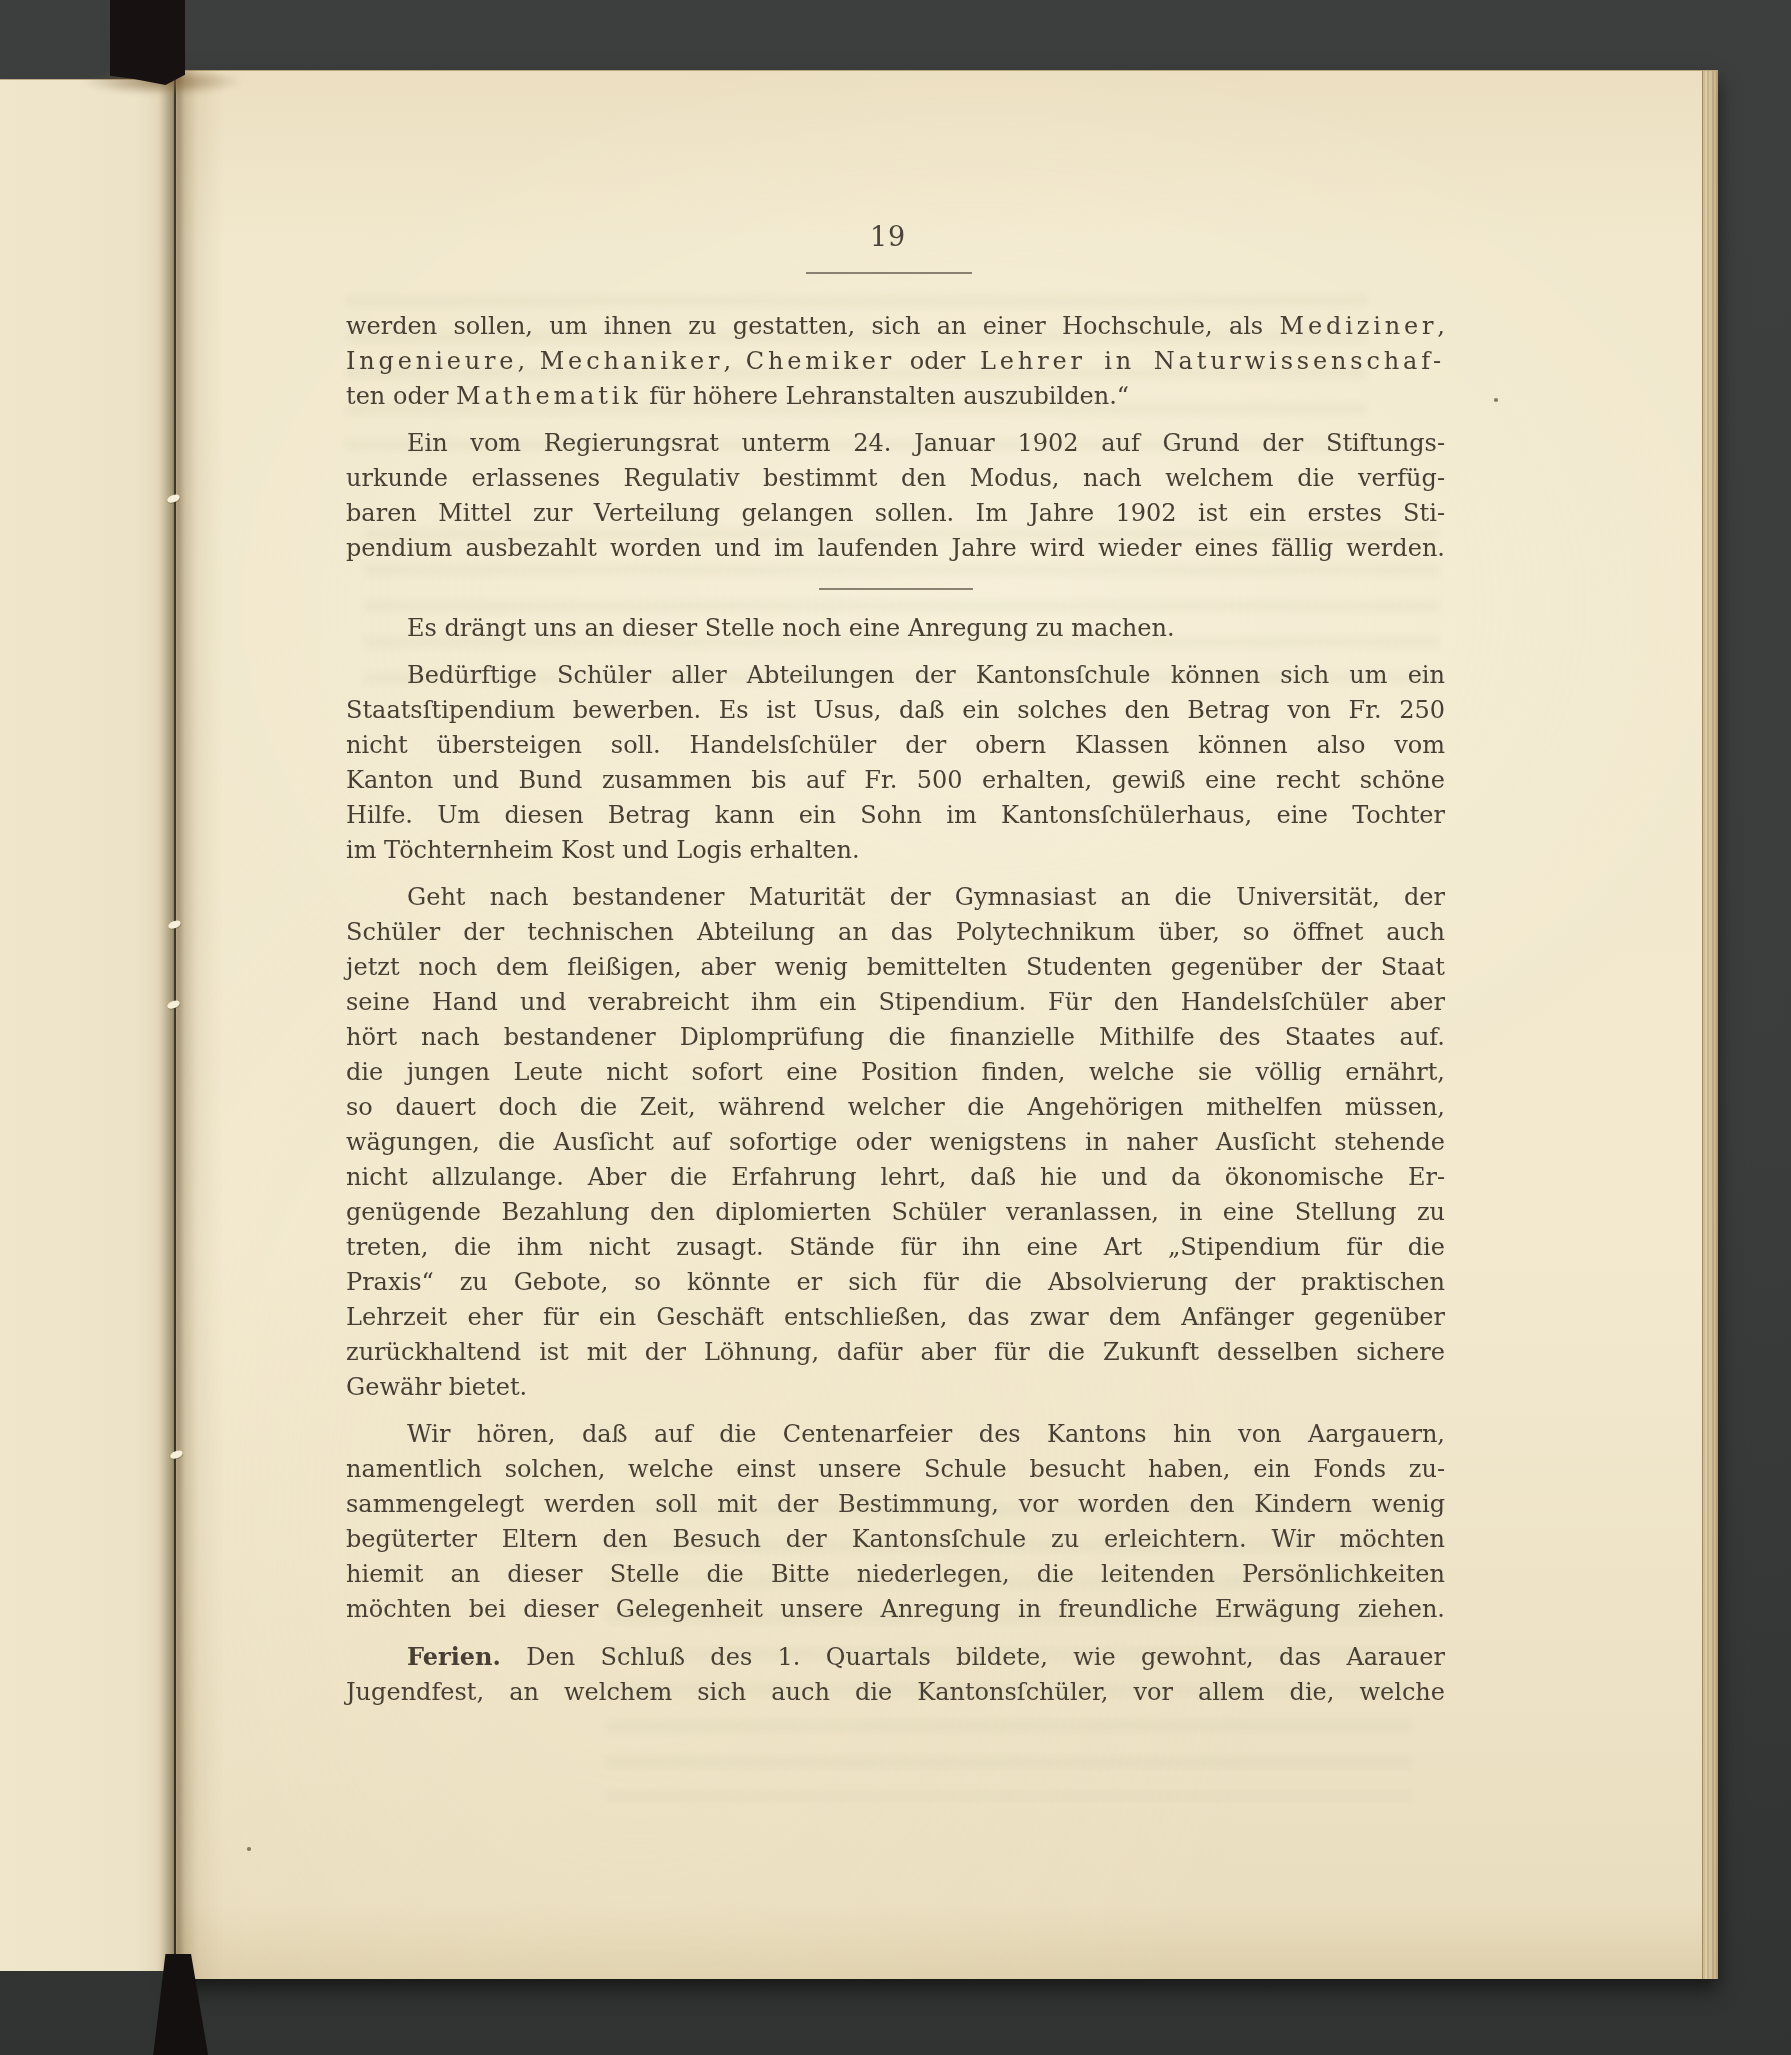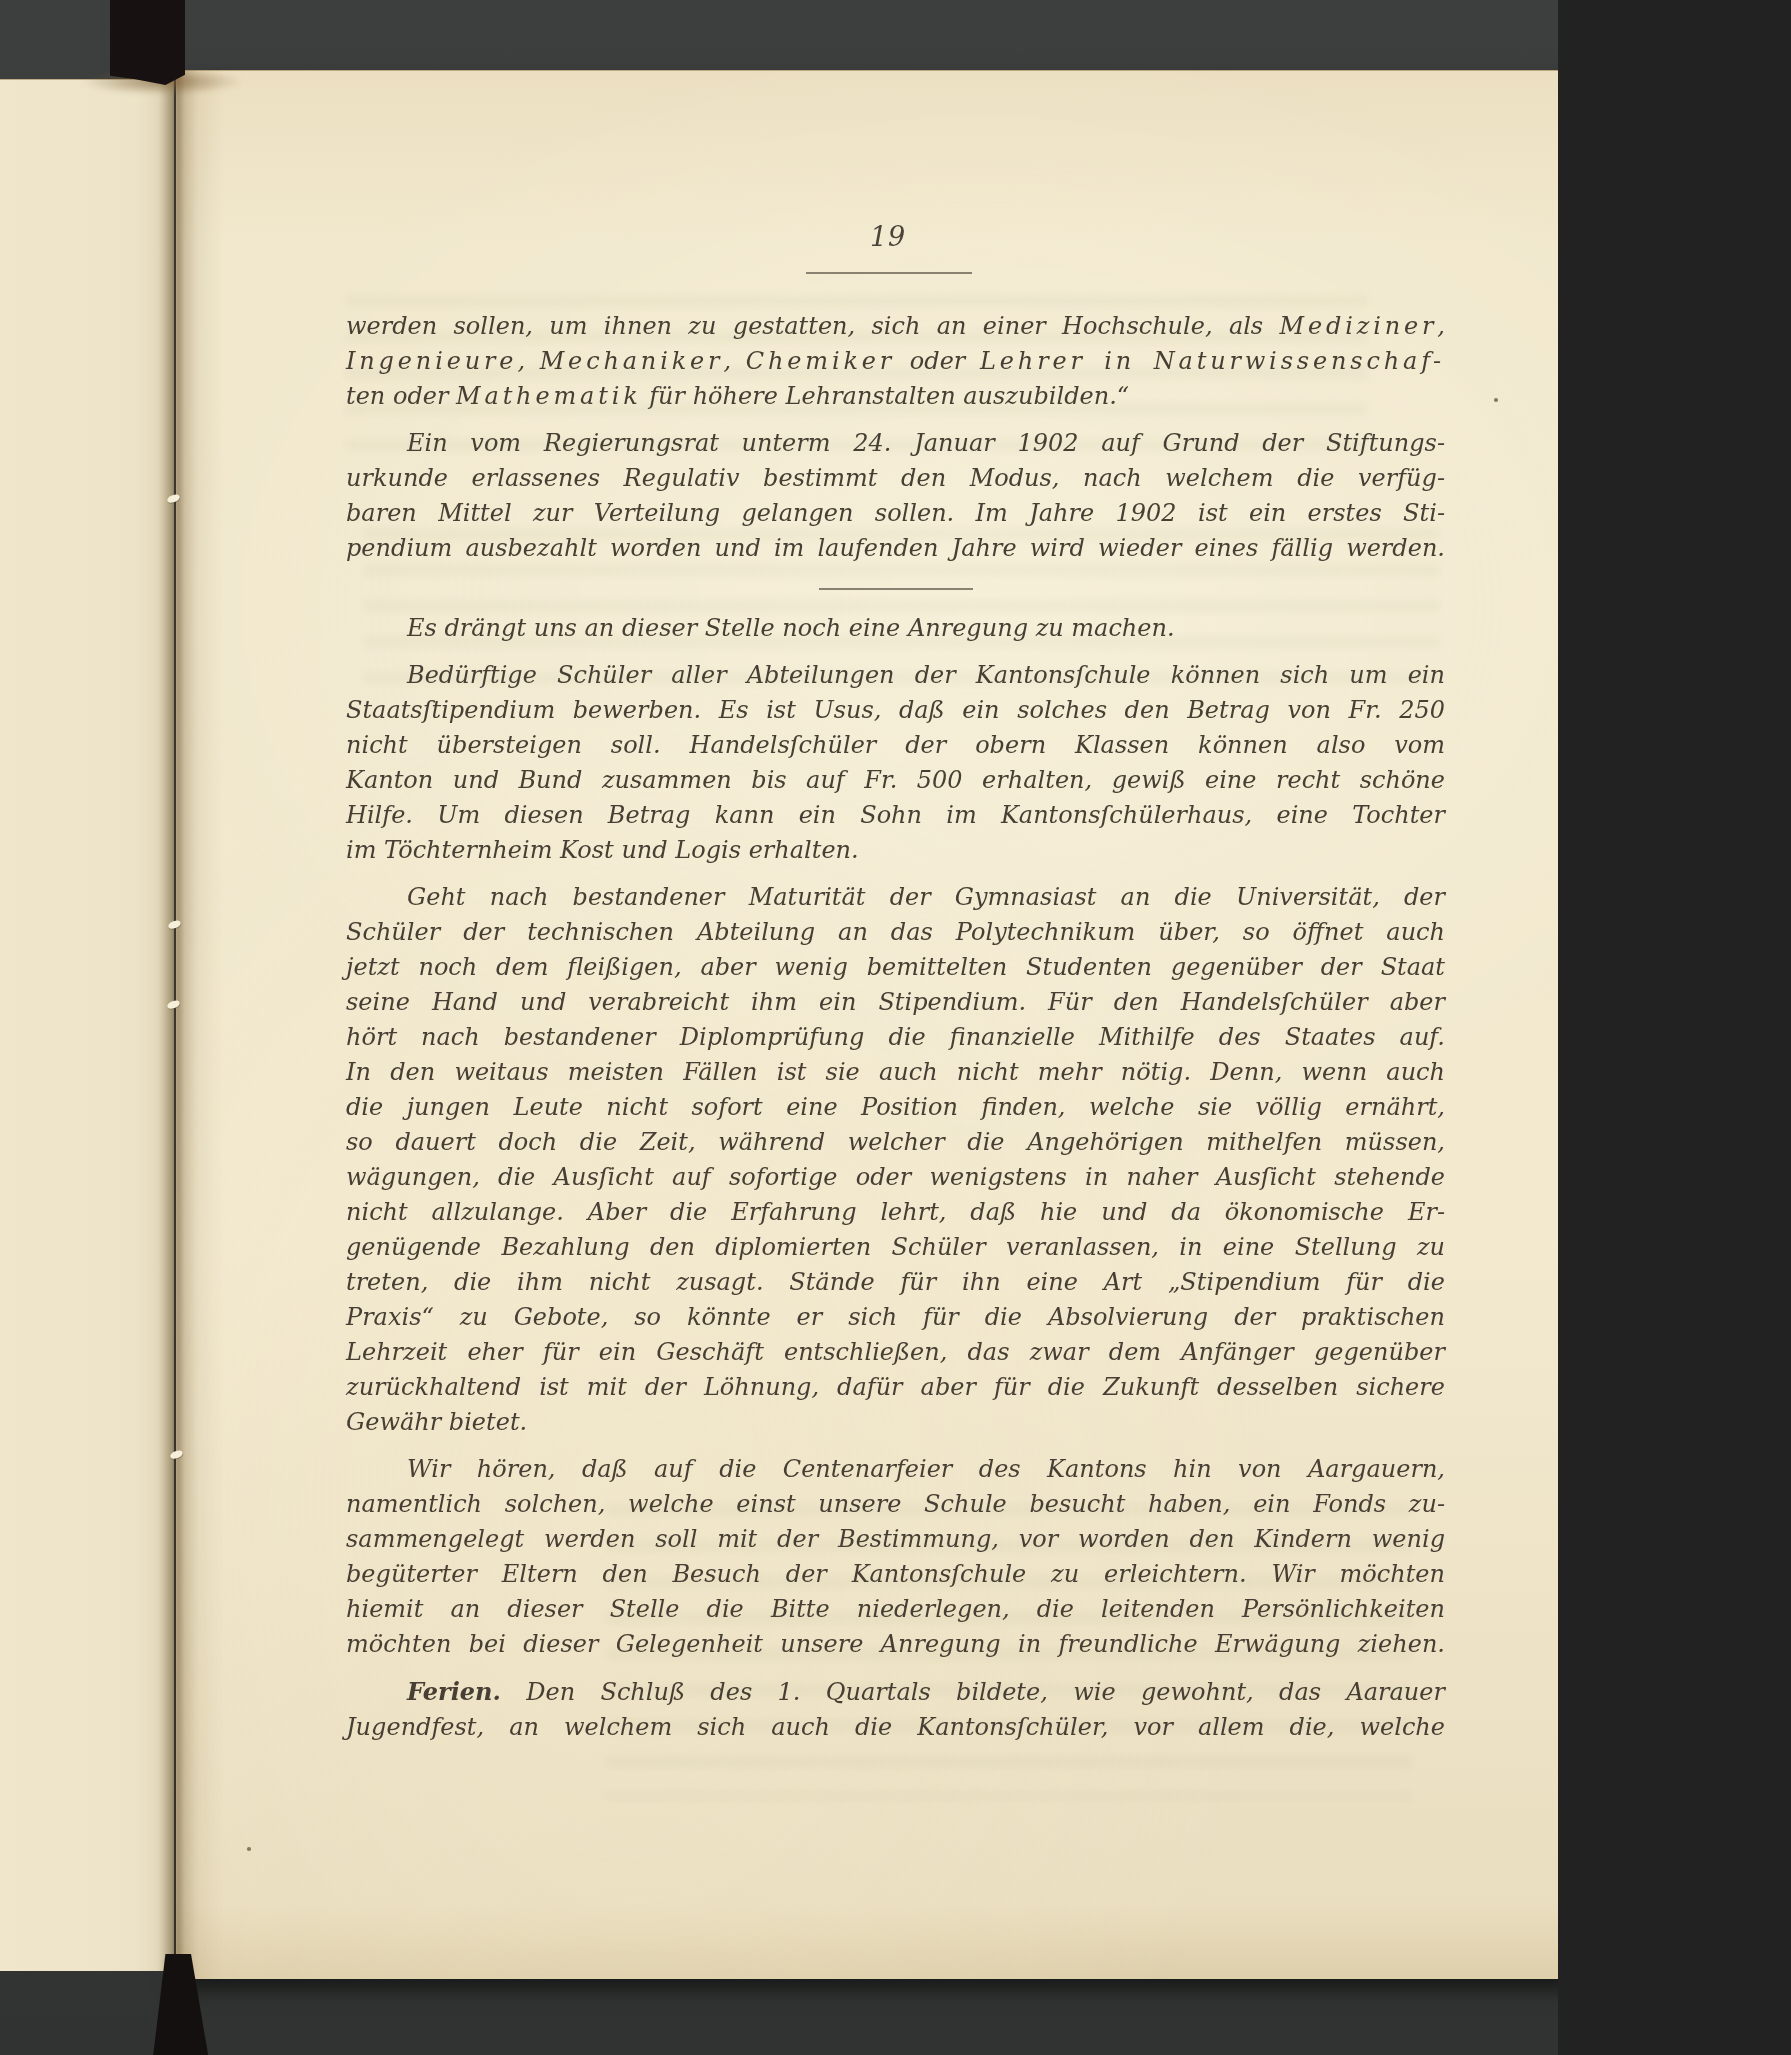--- a/index.html
+++ b/index.html
@@ -1,18 +1,18 @@
 <!DOCTYPE html>
 <html style="font-size:14.3px"><head>
 <meta charset="utf-8">
 <style>
   html,body{margin:0;padding:0;background:#222;}
-  #screen{position:relative;width:1558px;height:2055px;overflow:hidden;
+  #screen{position:relative;width:1791px;height:2055px;overflow:hidden;
           background:linear-gradient(180deg,#3c3f3e 0%,#3a3d3b 55%,#303331 100%);
-          font-family:"DejaVu Serif","Liberation Serif",serif;font-style:italic;}
+          font-family:"DejaVu Serif","Liberation Serif",serif;}
 
   
   .left-page{position:absolute;left:0;top:79px;width:174px;height:1891px;
 
     background:linear-gradient(90deg,#efe6cc 0%,#ece3c8 78%,#e4d9ba 92%,#d3c5a0 99%,#bfae87 100%);
     border-top:0.9px solid rgba(150,125,80,.55);}
 
   
   .page{position:absolute;left:176px;top:70px;width:1542px;height:1908px;
     background:
@@ -109,21 +109,20 @@
           <div class="line"><span class="">Kanton und Bund zusammen bis auf Fr. 500 erhalten, gewiß eine recht schöne</span></div>
           <div class="line"><span class="">Hilfe.  Um diesen Betrag kann ein Sohn im Kantonsſchülerhaus, eine Tochter</span></div>
           <div class="line last"><span class="">im Töchternheim Kost und Logis erhalten.</span></div>
         </div>
         <div class="para indent">
           <div class="line"><span class="">Geht nach bestandener Maturität der Gymnasiast an die Universität, der</span></div>
           <div class="line"><span class="">Schüler der technischen Abteilung an das Polytechnikum über, so öffnet auch</span></div>
           <div class="line"><span class="">jetzt noch dem fleißigen, aber wenig bemittelten Studenten gegenüber der Staat</span></div>
           <div class="line"><span class="">seine Hand und verabreicht ihm ein Stipendium.  Für den Handelsſchüler aber</span></div>
           <div class="line"><span class="">hört nach bestandener Diplomprüfung die finanzielle Mithilfe des Staates auf.</span></div>
-          <div class="line"><span class="">In den weitaus meisten Fällen ist sie auch nicht mehr nötig.  Denn, wenn auch</span></div>
           <div class="line"><span class="">die jungen Leute nicht sofort eine Position finden, welche sie völlig ernährt,</span></div>
           <div class="line"><span class="">so dauert doch die Zeit, während welcher die Angehörigen mithelfen müssen,</span></div>
           <div class="line"><span class="">wägungen, die Ausſicht auf sofortige oder wenigstens in naher Ausſicht stehende</span></div>
           <div class="line"><span class="">nicht allzulange.  Aber die Erfahrung lehrt, daß hie und da ökonomische Er-</span></div>
           <div class="line"><span class="">genügende Bezahlung den diplomierten Schüler veranlassen, in eine Stellung zu</span></div>
           <div class="line"><span class="">treten, die ihm nicht zusagt.  Stände für ihn eine Art „Stipendium für die</span></div>
           <div class="line"><span class="">Praxis“ zu Gebote, so könnte er sich für die Absolvierung der praktischen</span></div>
           <div class="line"><span class="">Lehrzeit eher für ein Geschäft entschließen, das zwar dem Anfänger gegenüber</span></div>
           <div class="line"><span class="">zurückhaltend ist mit der Löhnung, dafür aber für die Zukunft desselben sichere</span></div>
           <div class="line last"><span class="">Gewähr bietet.</span></div>

